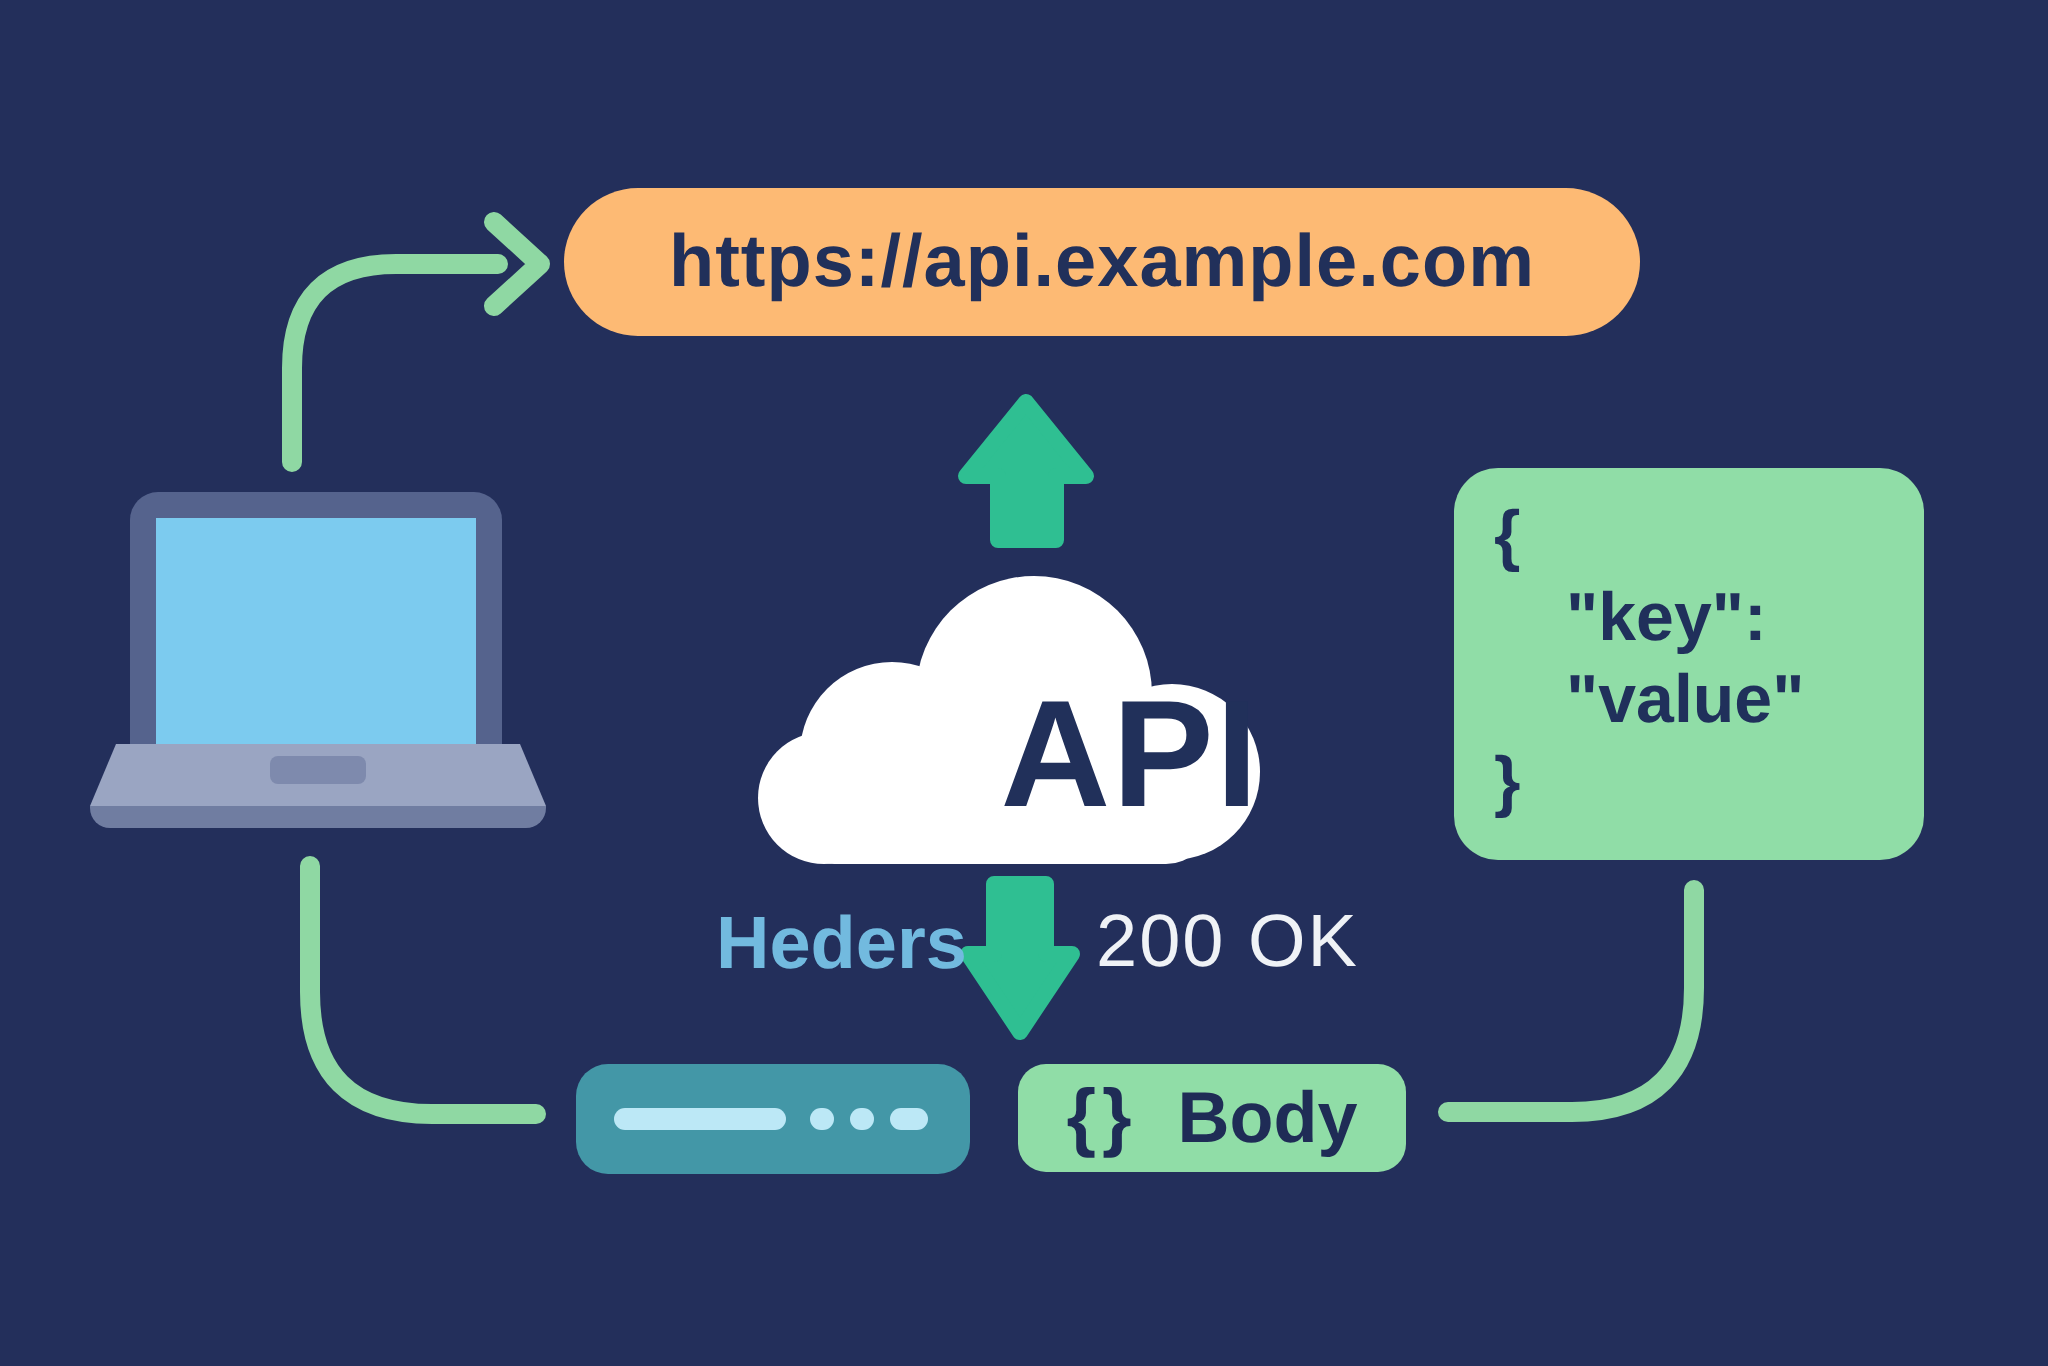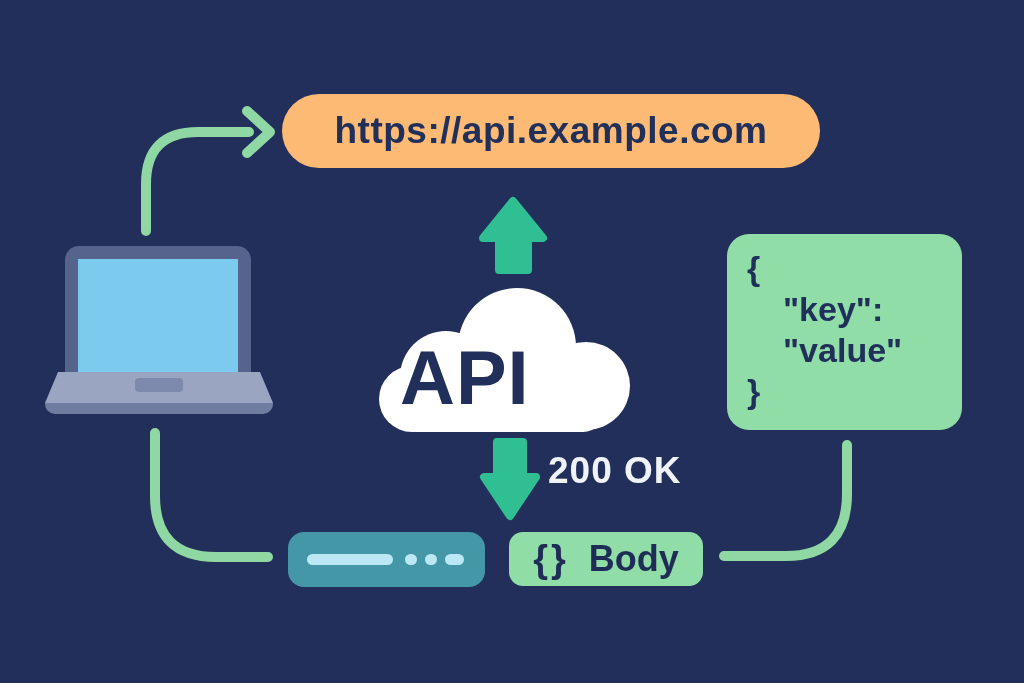--- a/index.html
+++ b/index.html
@@ -21,30 +21,30 @@
   .url-pill span{
     color:#21305A;font-size:37px;font-weight:bold;letter-spacing:0.5px;
   }
 
   
   .get-label{
     position:absolute;left:547px;top:231px;
     color:#EFF2F6;font-size:37px;font-weight:bold;letter-spacing:1px;
   }
   .api-label{
-    position:absolute;left:400px;top:334px;width:230px;text-align:left;
+    position:absolute;left:400px;top:334px;width:230px;text-align:right;
     color:#21305A;font-size:76px;font-weight:bold;letter-spacing:1px;
   }
   .headers-label{
     position:absolute;left:358px;top:451px;
     color:#72BADF;font-size:37px;font-weight:bold;
   }
   .status-label{
     position:absolute;left:548px;top:450px;
-    color:#EFF2F6;font-size:37px;font-weight:bold;letter-spacing:1px;
+    color:#EFF2F6;font-size:37px;font-weight:normal;letter-spacing:1px;
   }
 
   
   .json-block{
     position:absolute;left:727px;top:234px;width:235px;height:196px;
     background:#90DDA7;border-radius:22px;
     padding:14px 0 0 20px;box-sizing:border-box;
     color:#20305B;font-size:34px;font-weight:bold;line-height:41px;
   }
   .json-line{white-space:pre;}
@@ -123,20 +123,21 @@
       <circle cx="586" cy="386" r="44"></circle>
       <rect x="395" y="386" width="210" height="46" rx="22"></rect>
     </g>
   </svg>
 
   <div class="url-pill">
     <span>https://api.example.com</span>
   </div>
 
   <div class="api-label">API</div>
+  <div class="headers-label">Heders</div>
   <div class="status-label">200 OK</div>
 
   <div class="json-block">
     <div class="json-line">{</div>
     <div class="json-line indent">"key":</div>
     <div class="json-line indent">"value"</div>
     <div class="json-line">}</div>
   </div>
 
   <div>

